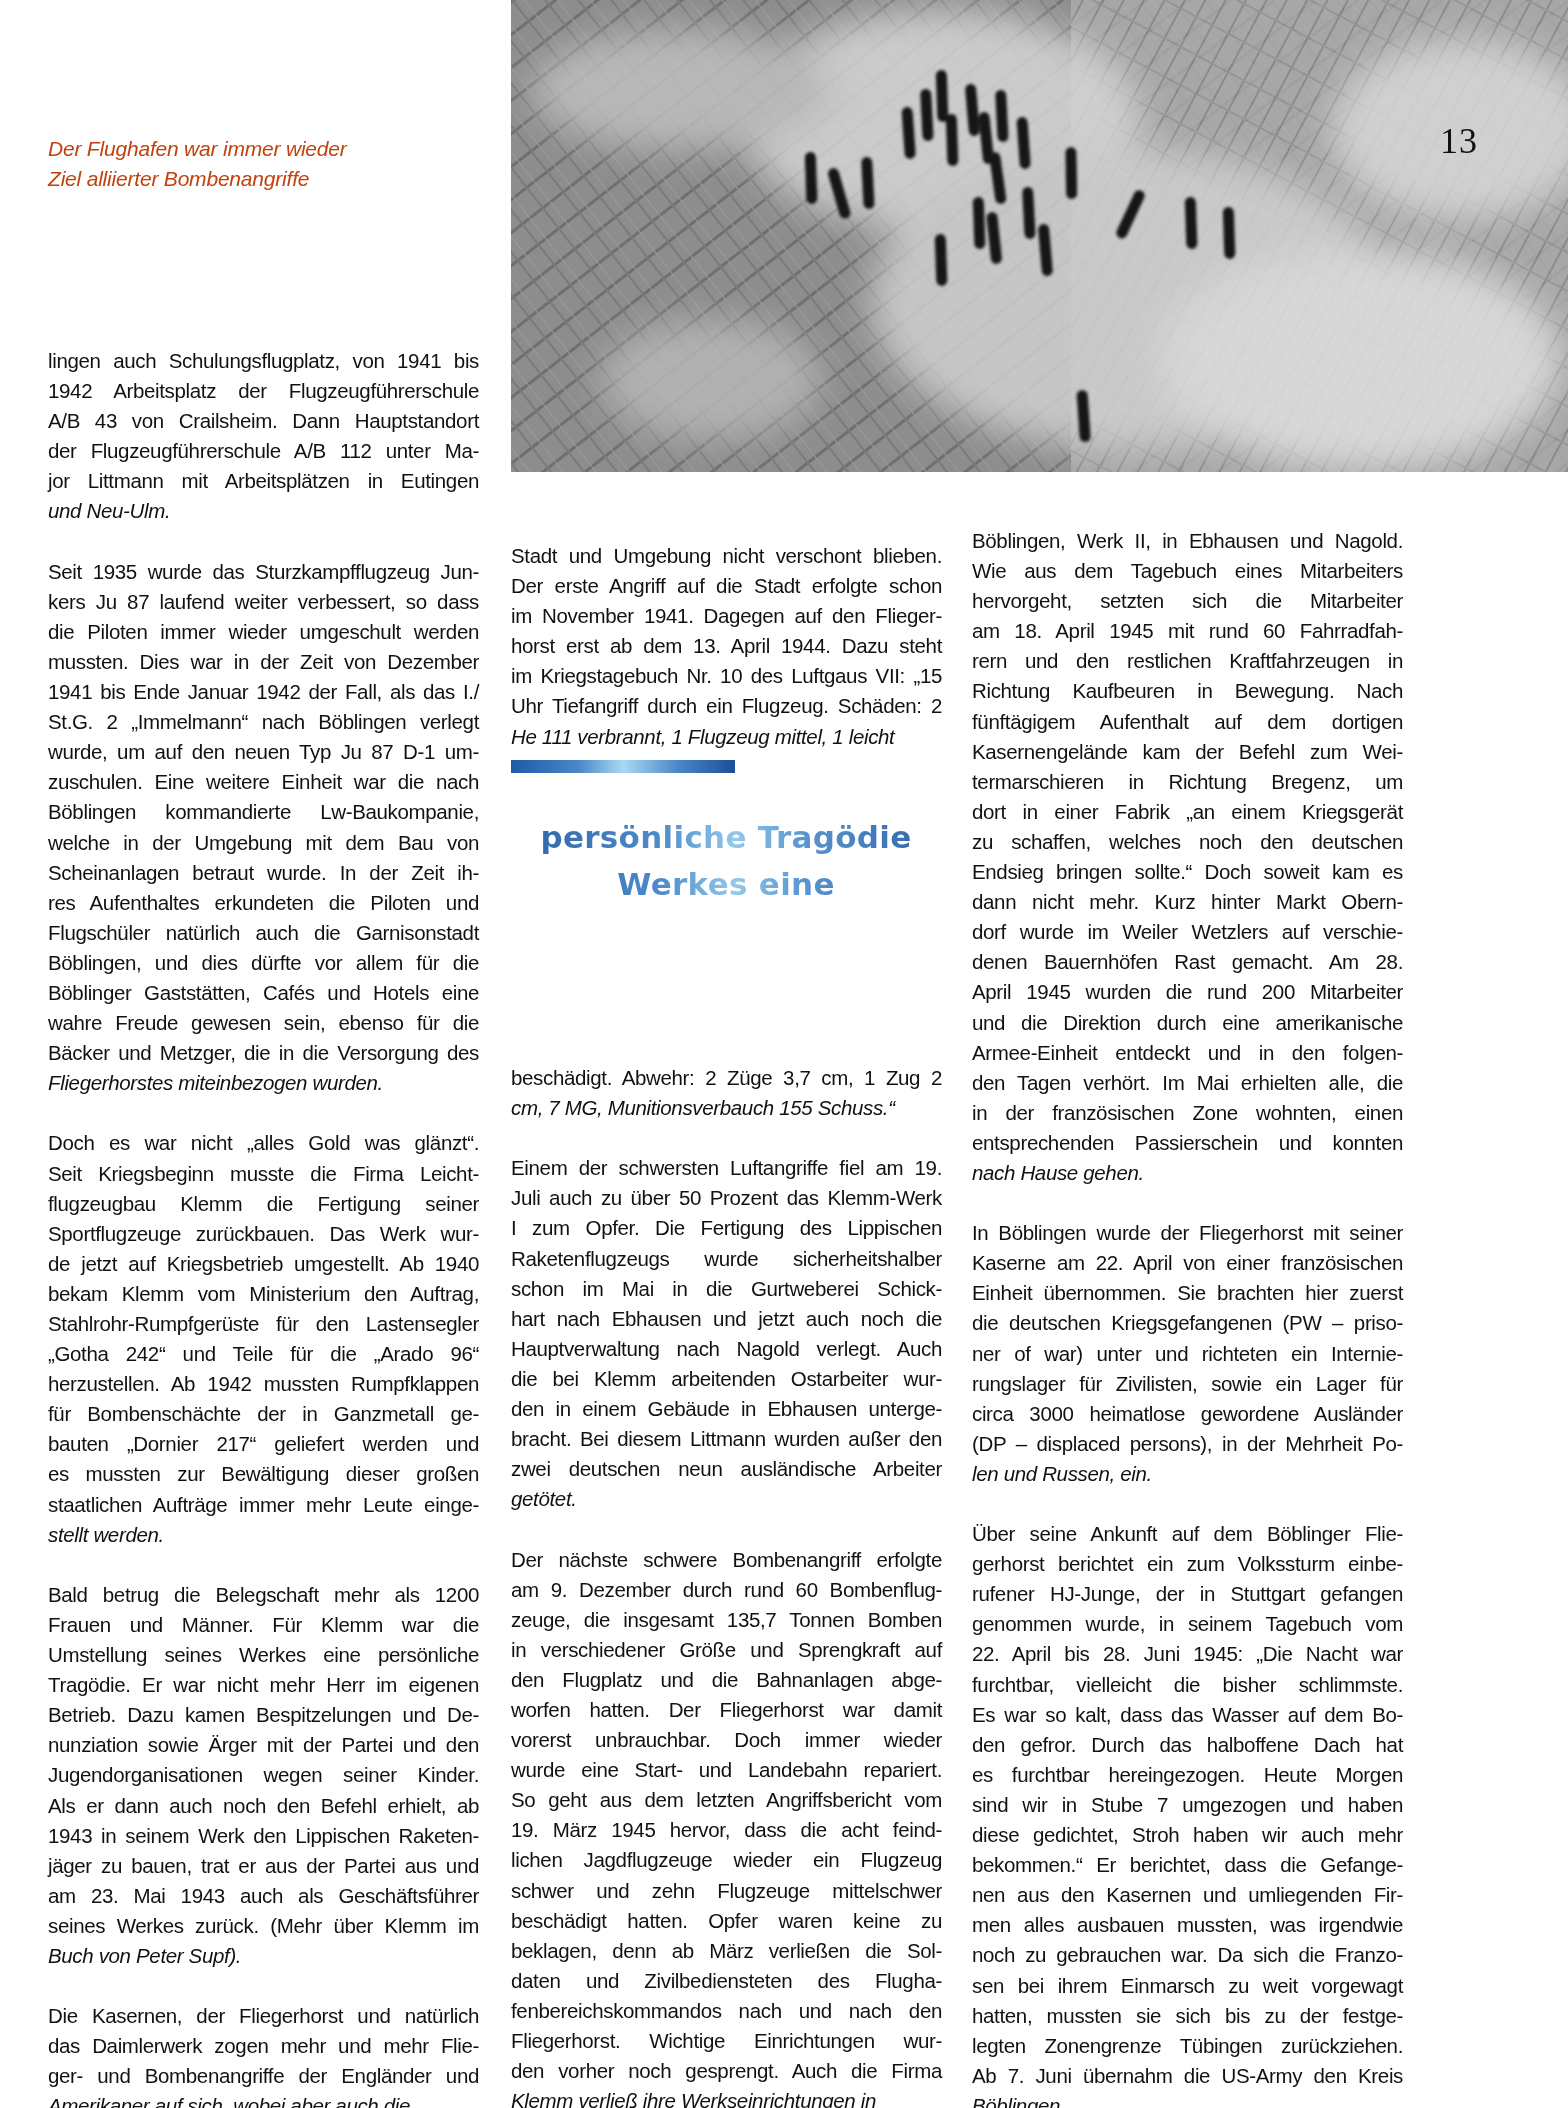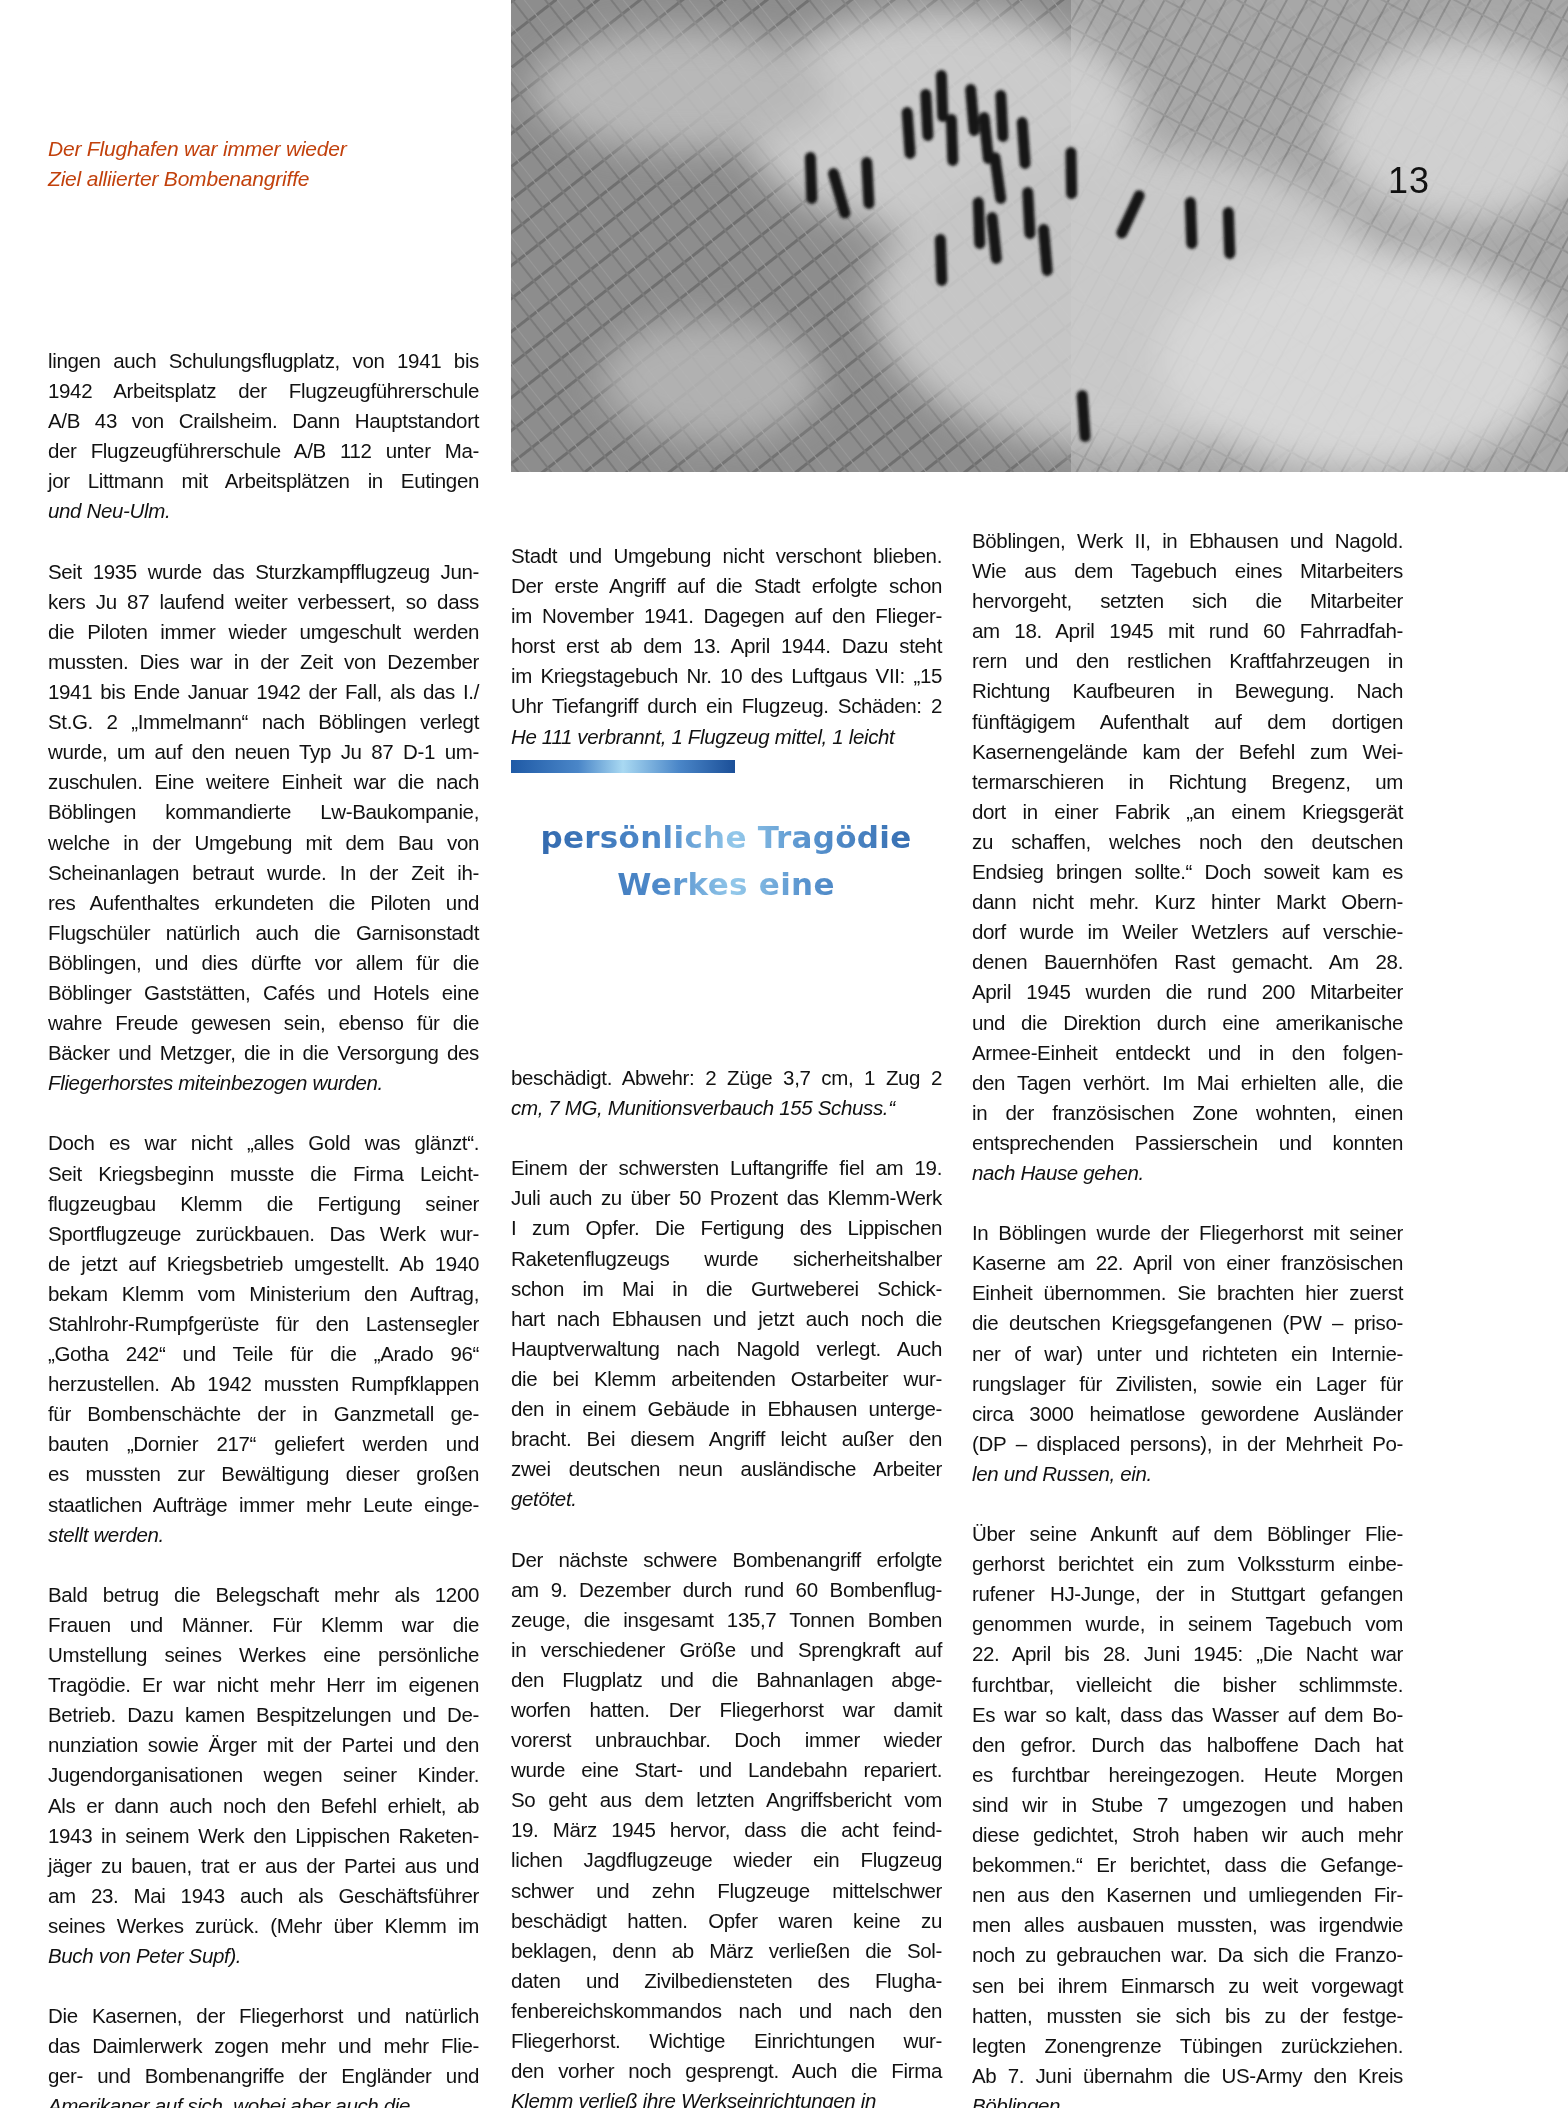--- a/index.html
+++ b/index.html
@@ -1,22 +1,22 @@
 <!DOCTYPE html>
 <html><head>
 <meta charset="utf-8">
 <style>
   html, body { margin:0; padding:0; background:#ffffff; }
   body { width:1568px; height:2108px; position:relative; overflow:hidden;
          font-family:"Liberation Sans", sans-serif; color:#111; }
   .photo { position:absolute; left:511px; top:0; width:1057px; height:472px; overflow:hidden;
            background:#9a9a9a; }
   .photo svg { display:block; width:100%; height:100%; }
-  .page-number { position:absolute; left:1388px; top:120px; font-size:36px; color:#111;
-                 font-family:Liberation Sans, sans-serif; letter-spacing:1px;margin-top:40px; }
+  .page-number { position:absolute; left:1440px; top:120px; font-size:36px; color:#111;
+                 font-family:Liberation Serif, serif; letter-spacing:1px; }
   .caption { position:absolute; left:48px; top:134px; width:440px; font-style:italic;
              font-size:21px; line-height:29.5px; color:#c2410c; letter-spacing:-0.2px; }
   .col { position:absolute; width:431px; font-size:20.5px; line-height:30.1px; color:#111;
          letter-spacing:-0.35px; }
   .col .line { display:block; text-align:justify; text-align-last:justify; white-space:nowrap;
                height:30.1px; overflow:visible; }
   .col .line.last { text-align-last:left;font-style:italic; }
   .col .para { margin:0 0 30.1px 0; }
   .col-left { left:48px; top:346px; }
   .col-mid-a { left:511px; top:506px;margin-top:35px; }
@@ -192,21 +192,21 @@
     <div class="para">
       <span class="line">Einem  der schwersten Luftangriffe fiel am 19.</span>
       <span class="line">Juli auch zu über 50 Prozent das Klemm-Werk</span>
       <span class="line">I zum Opfer. Die Fertigung des Lippischen</span>
       <span class="line">Raketenflugzeugs wurde sicherheitshalber</span>
       <span class="line">schon im Mai in die Gurtweberei Schick-</span>
       <span class="line">hart nach Ebhausen und jetzt auch noch die</span>
       <span class="line">Hauptverwaltung nach Nagold verlegt. Auch</span>
       <span class="line">die bei Klemm arbeitenden Ostarbeiter wur-</span>
       <span class="line">den in einem Gebäude in Ebhausen unterge-</span>
-      <span class="line">bracht. Bei diesem Angriff leicht  außer den</span>
+      <span class="line">bracht. Bei diesem Littmann wurden  außer den</span>
       <span class="line">zwei deutschen neun ausländische Arbeiter</span>
       <span class="line last">getötet.</span>
     </div>
     <div class="para">
       <span class="line">Der nächste schwere Bombenangriff erfolgte</span>
       <span class="line">am 9. Dezember durch rund 60 Bombenflug-</span>
       <span class="line">zeuge, die insgesamt 135,7 Tonnen Bomben</span>
       <span class="line">in verschiedener Größe und Sprengkraft auf</span>
       <span class="line">den Flugplatz und die Bahnanlagen abge-</span>
       <span class="line">worfen hatten. Der Fliegerhorst war damit</span>

